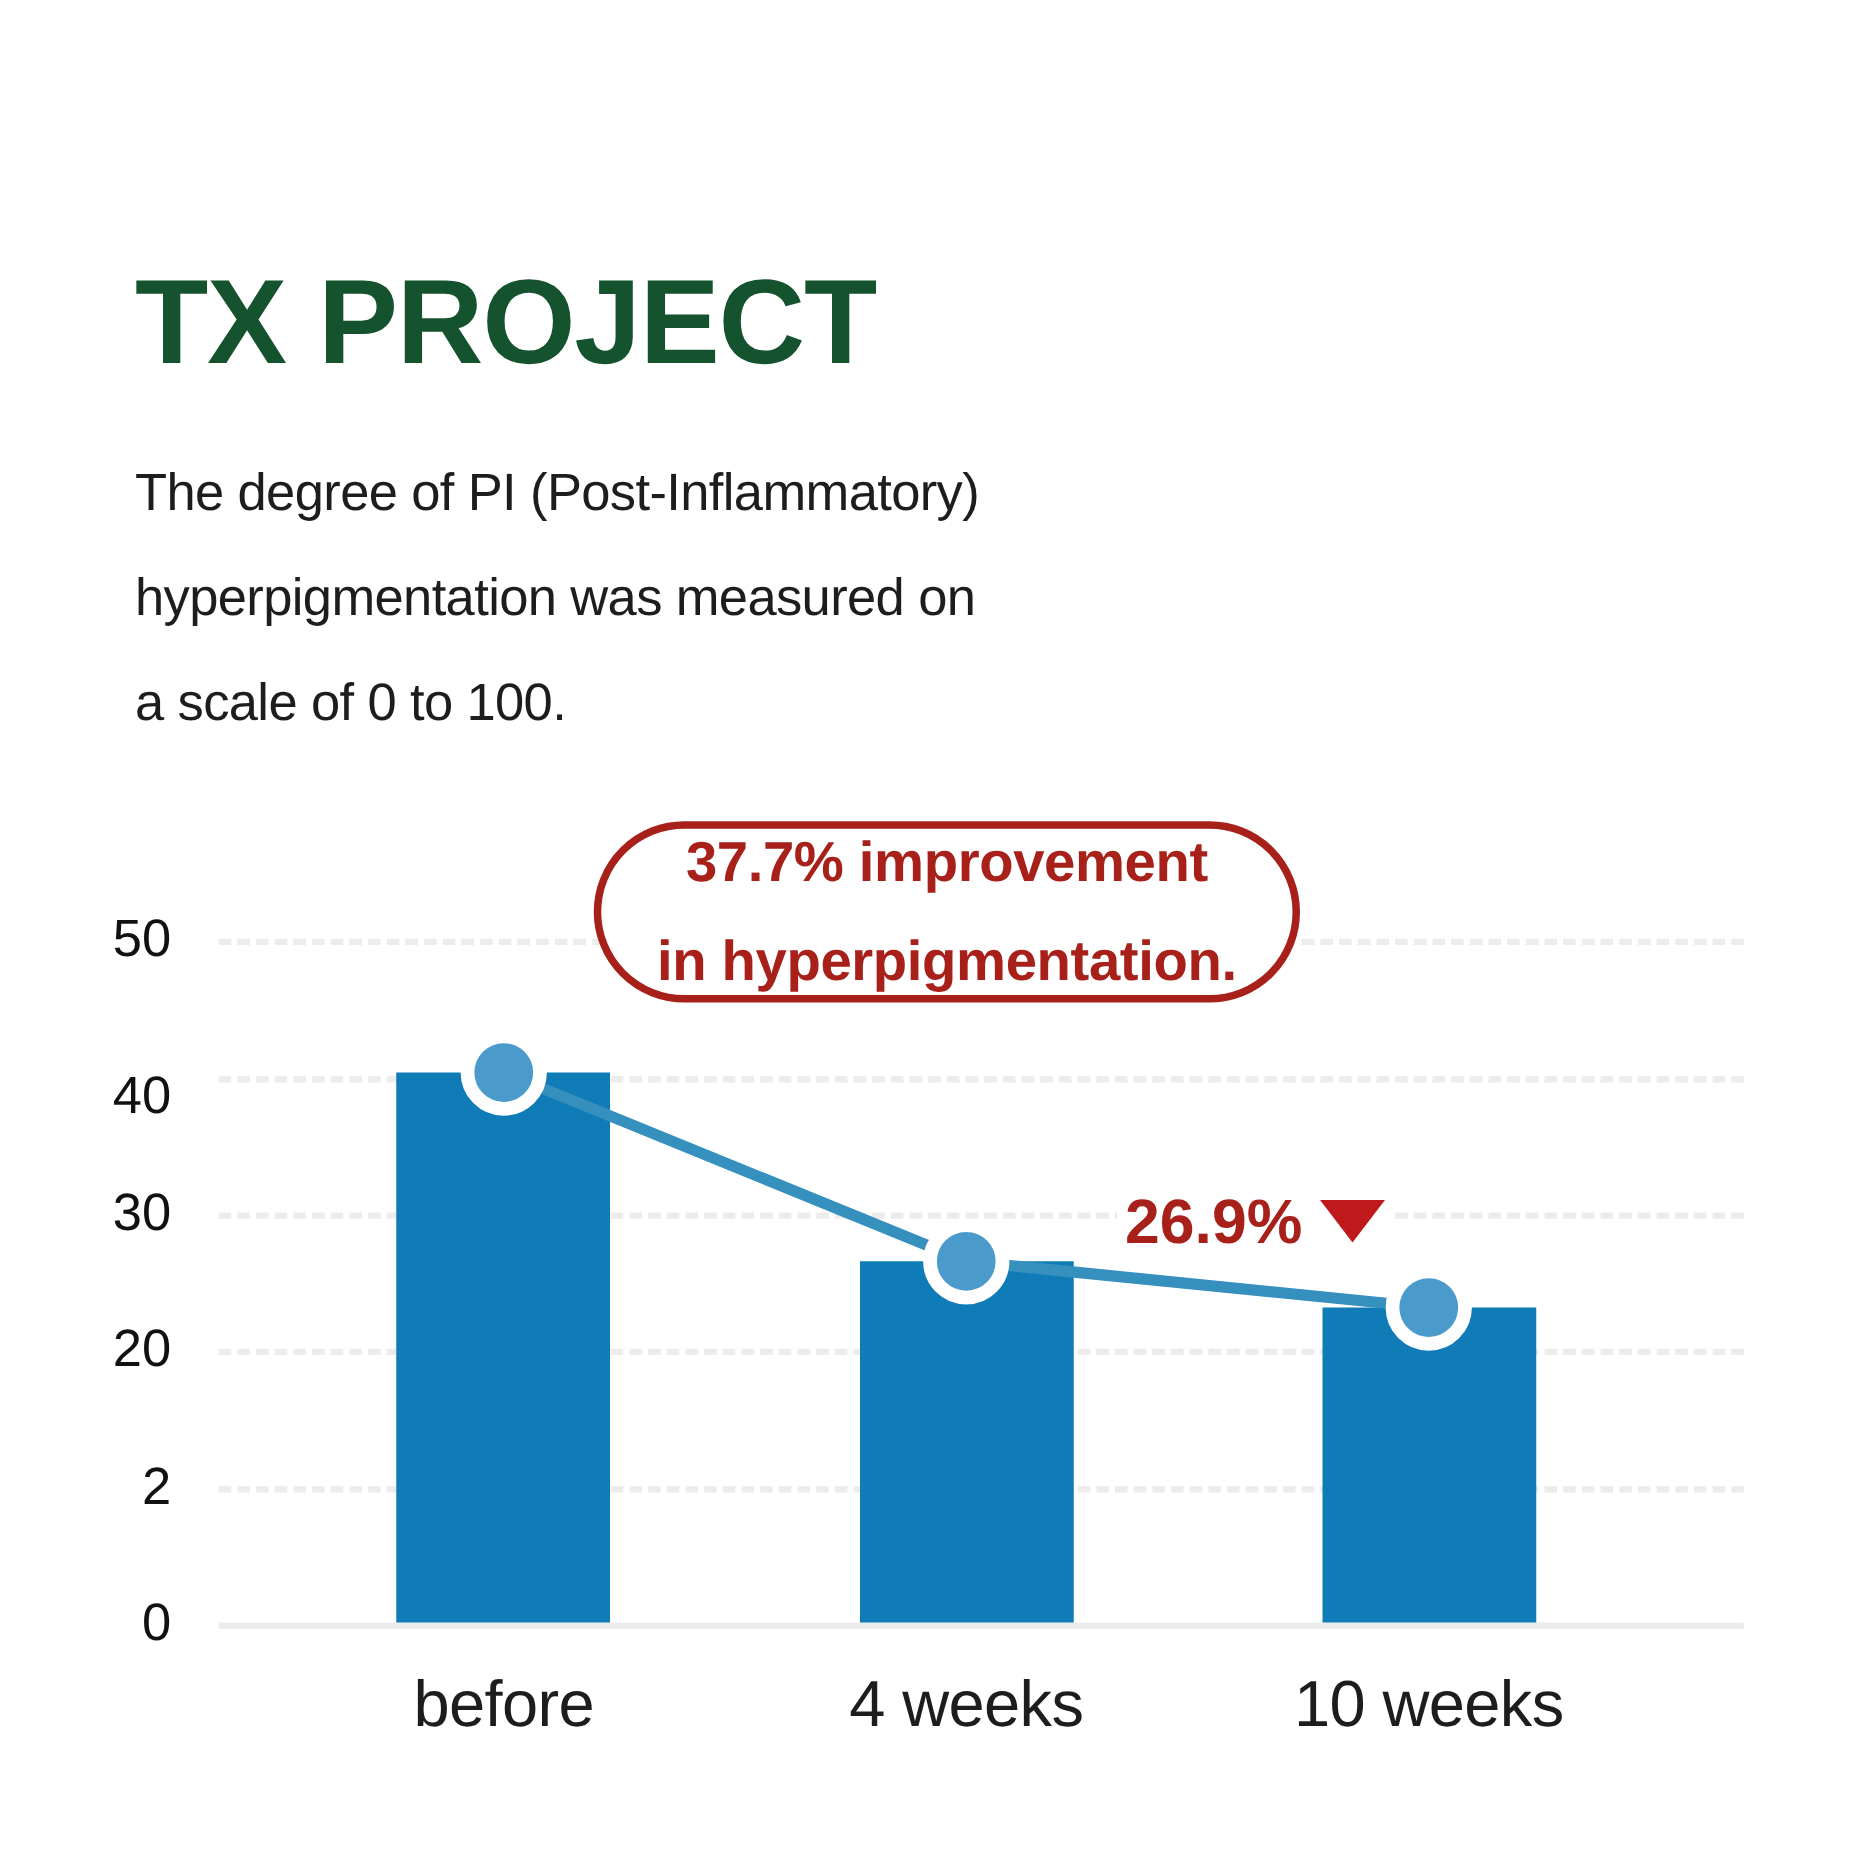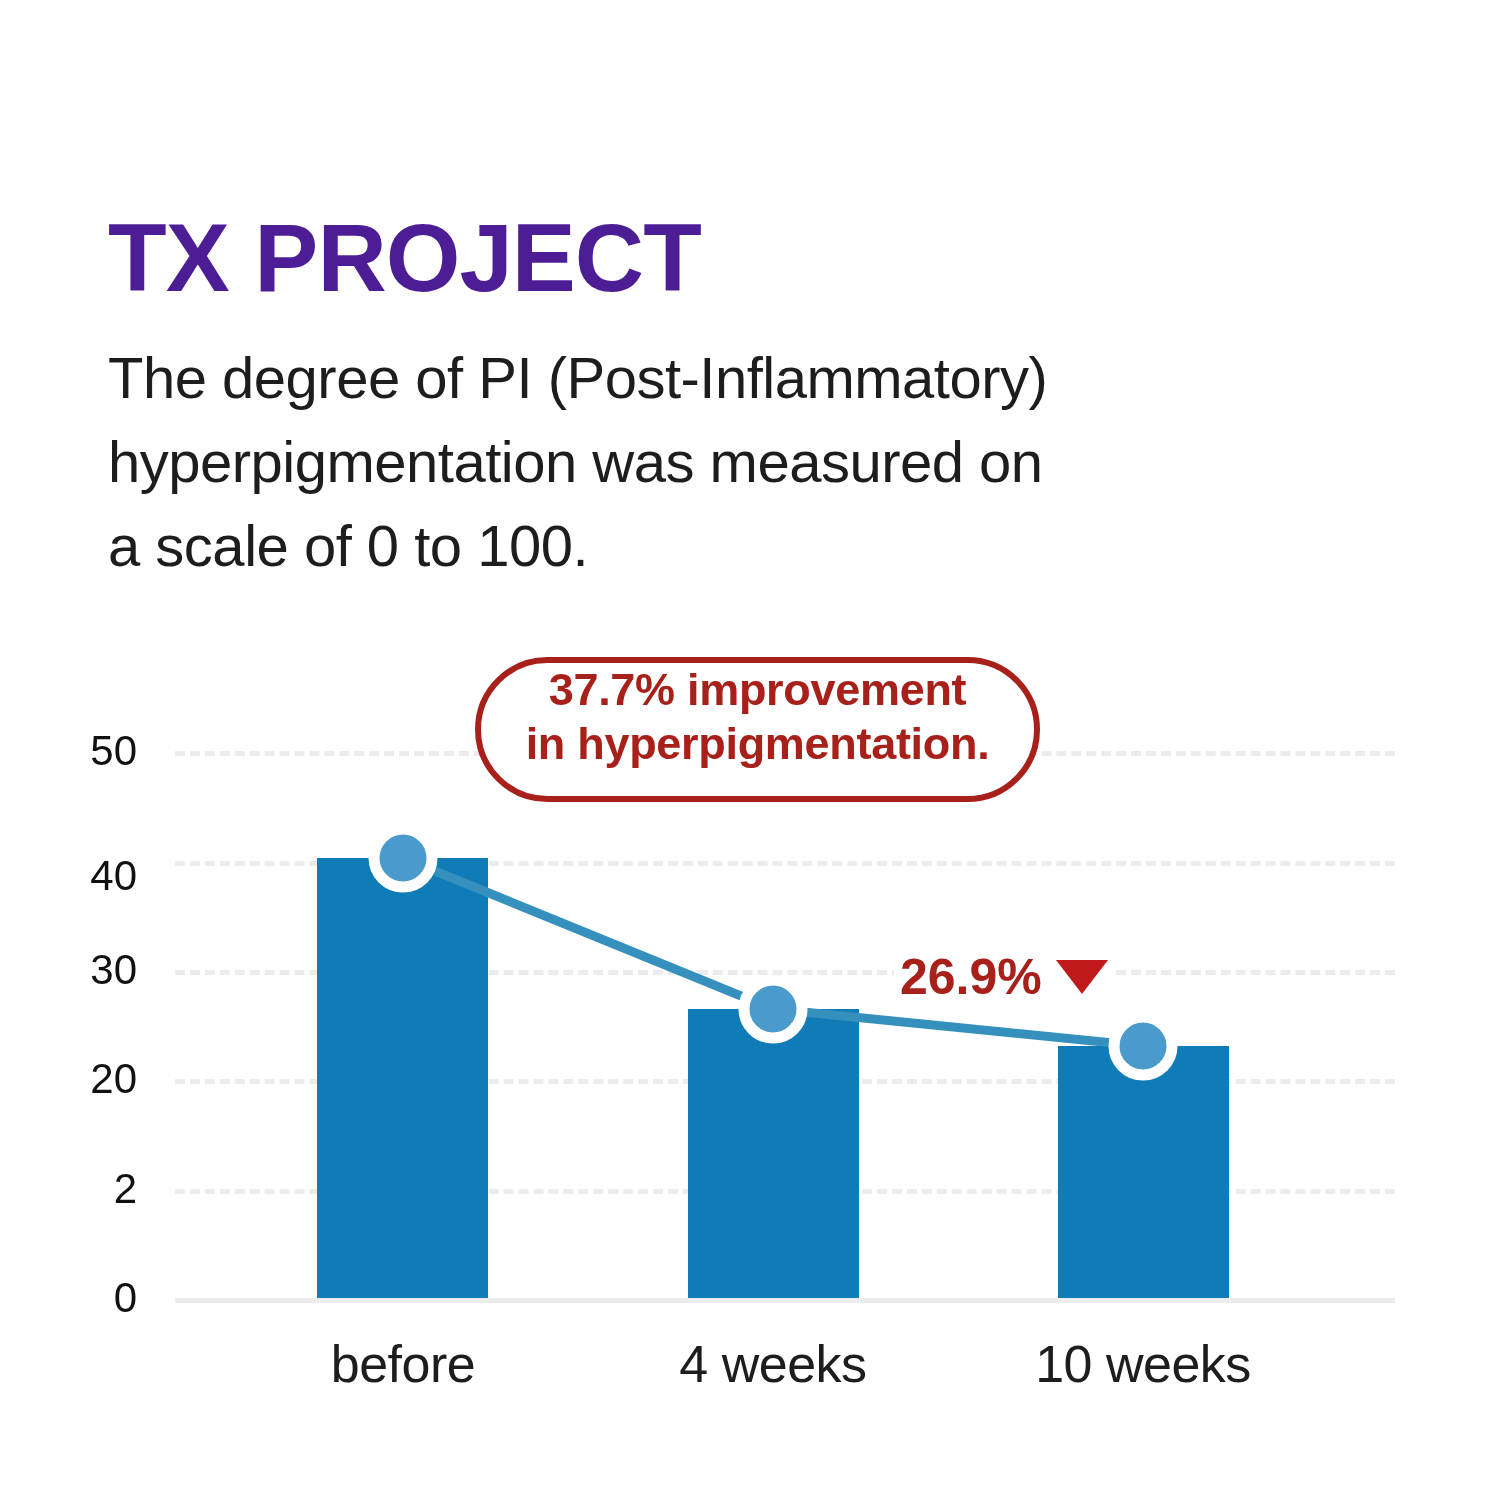--- a/index.html
+++ b/index.html
@@ -24,30 +24,30 @@
 
   
   .title {
     position: absolute;
     left: 108px;
     top: 146px;
     font-size: 96px;
     line-height: 1.0;
     font-weight: 700;
     letter-spacing: -1px;
-    color: #4c1d95;
+    color: #14532d;
     white-space: nowrap;
   }
 
   .subtitle {
     position: absolute;
     left: 108px;
-    top: 336px;
+    top: 352px;
     width: 1120px;
-    font-size: 58px;
+    font-size: 42px;
     line-height: 84px;
     font-weight: 400;
     color: #1d1d1d;
     letter-spacing: -0.5px;
   }
   .subtitle .ln { display: block; white-space: nowrap; }
 
   
   .chart {
     position: absolute;
@@ -127,21 +127,21 @@
     top: 657px;
     width: 565px;
     height: 145px;
     box-sizing: border-box;
     border: 6px solid #a8201a;
     border-radius: 76px;
     background: #ffffff;
     display: flex;
     flex-direction: column;
     align-items: center;
-    justify-content: flex-start;
+    justify-content: space-between;
     z-index: 5;
   }
   .callout .cl {
     font-size: 45px;
     line-height: 54px;
     font-weight: 700;
     color: #a8201a;
     white-space: nowrap;
     letter-spacing: -0.3px;
   }

